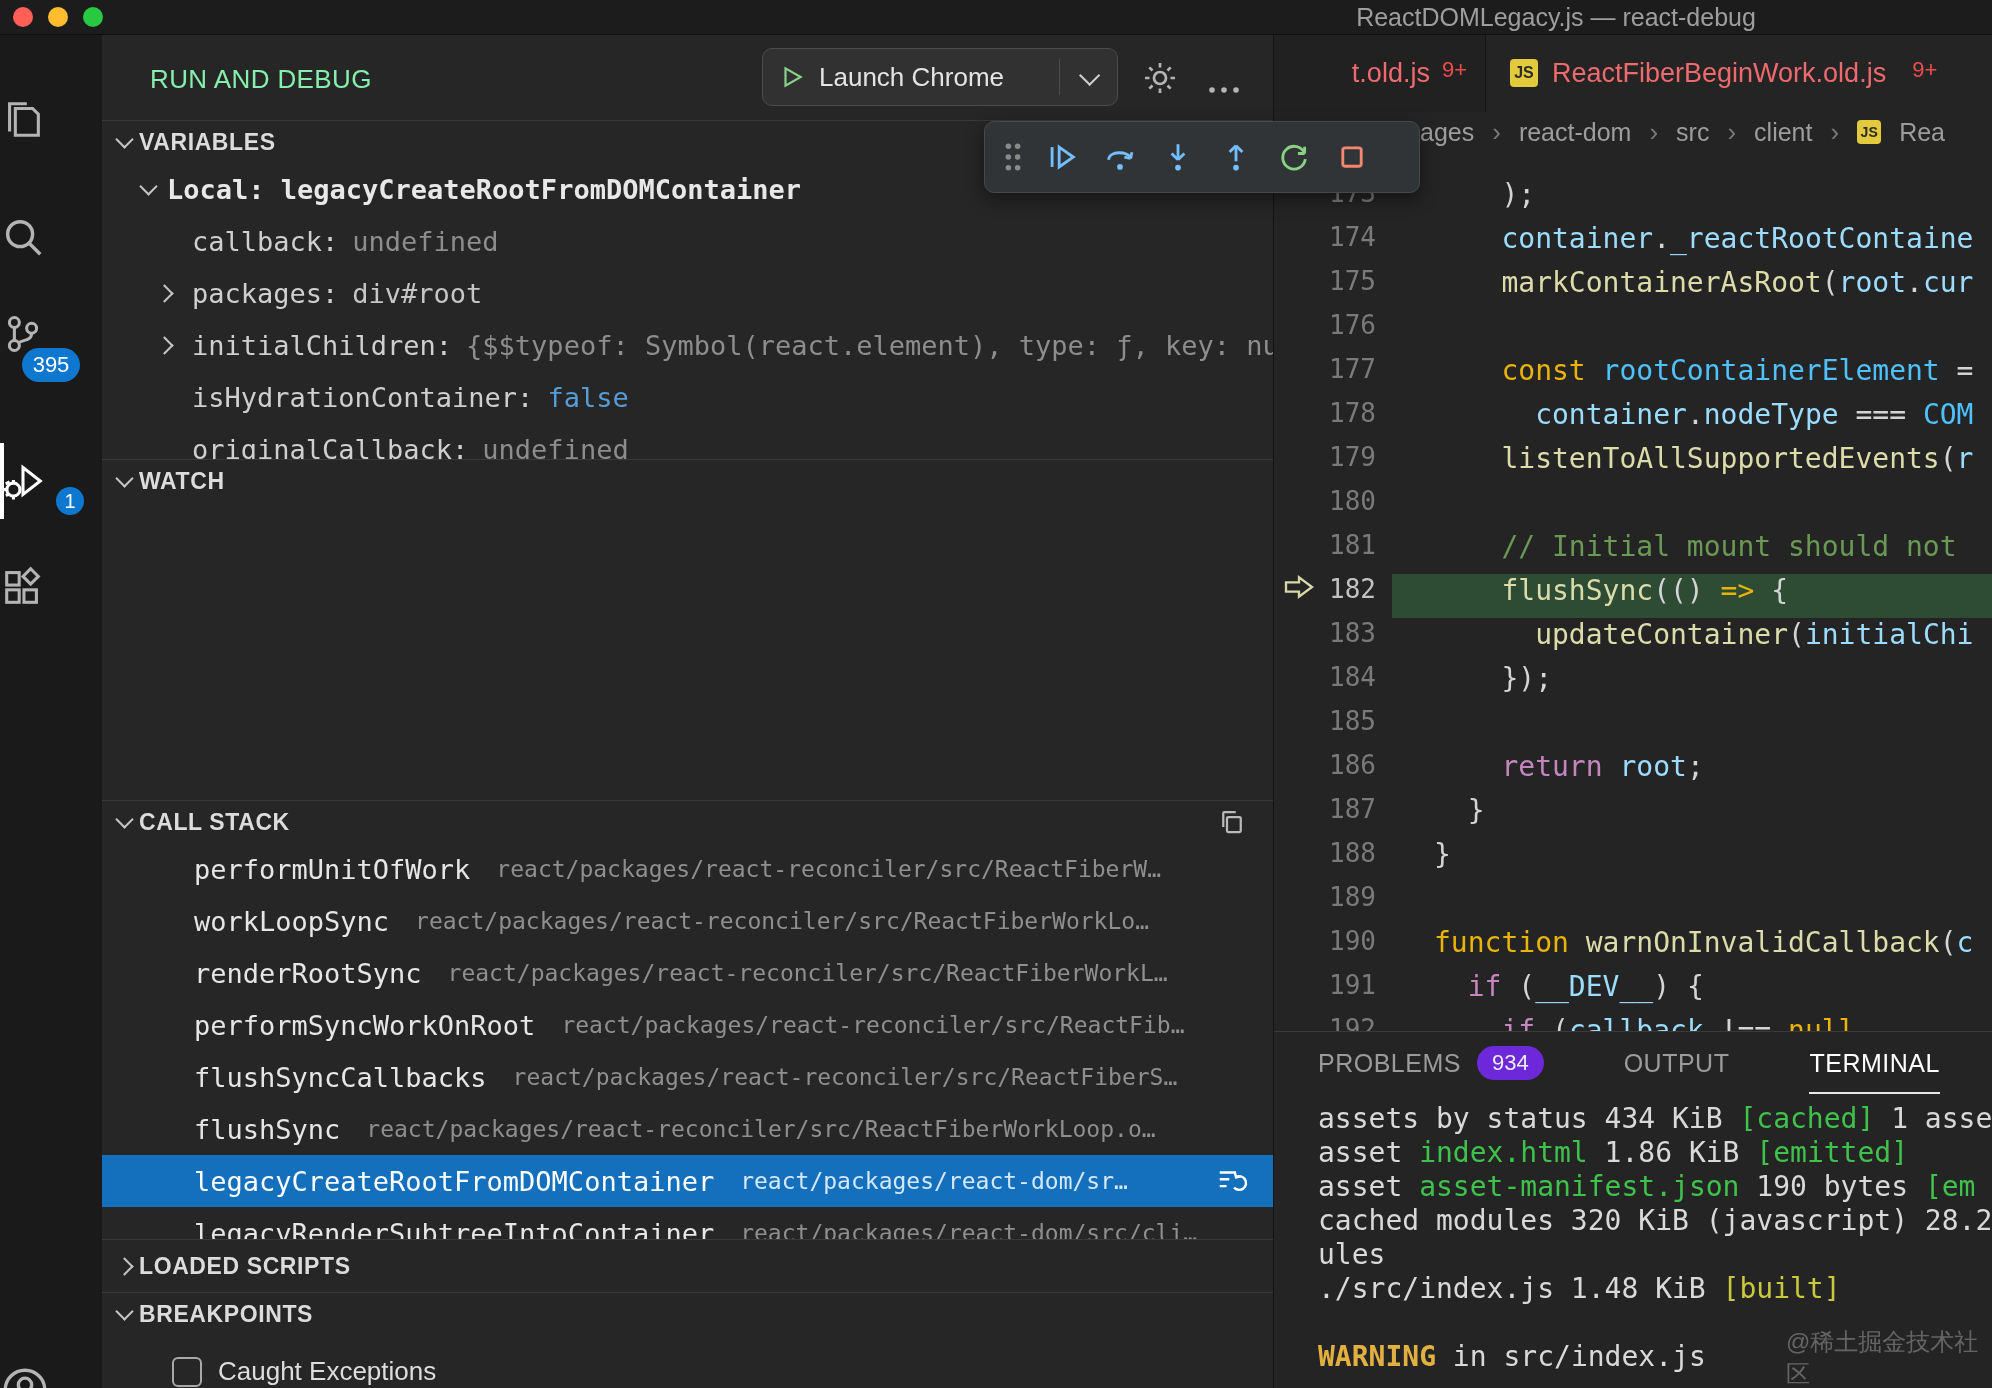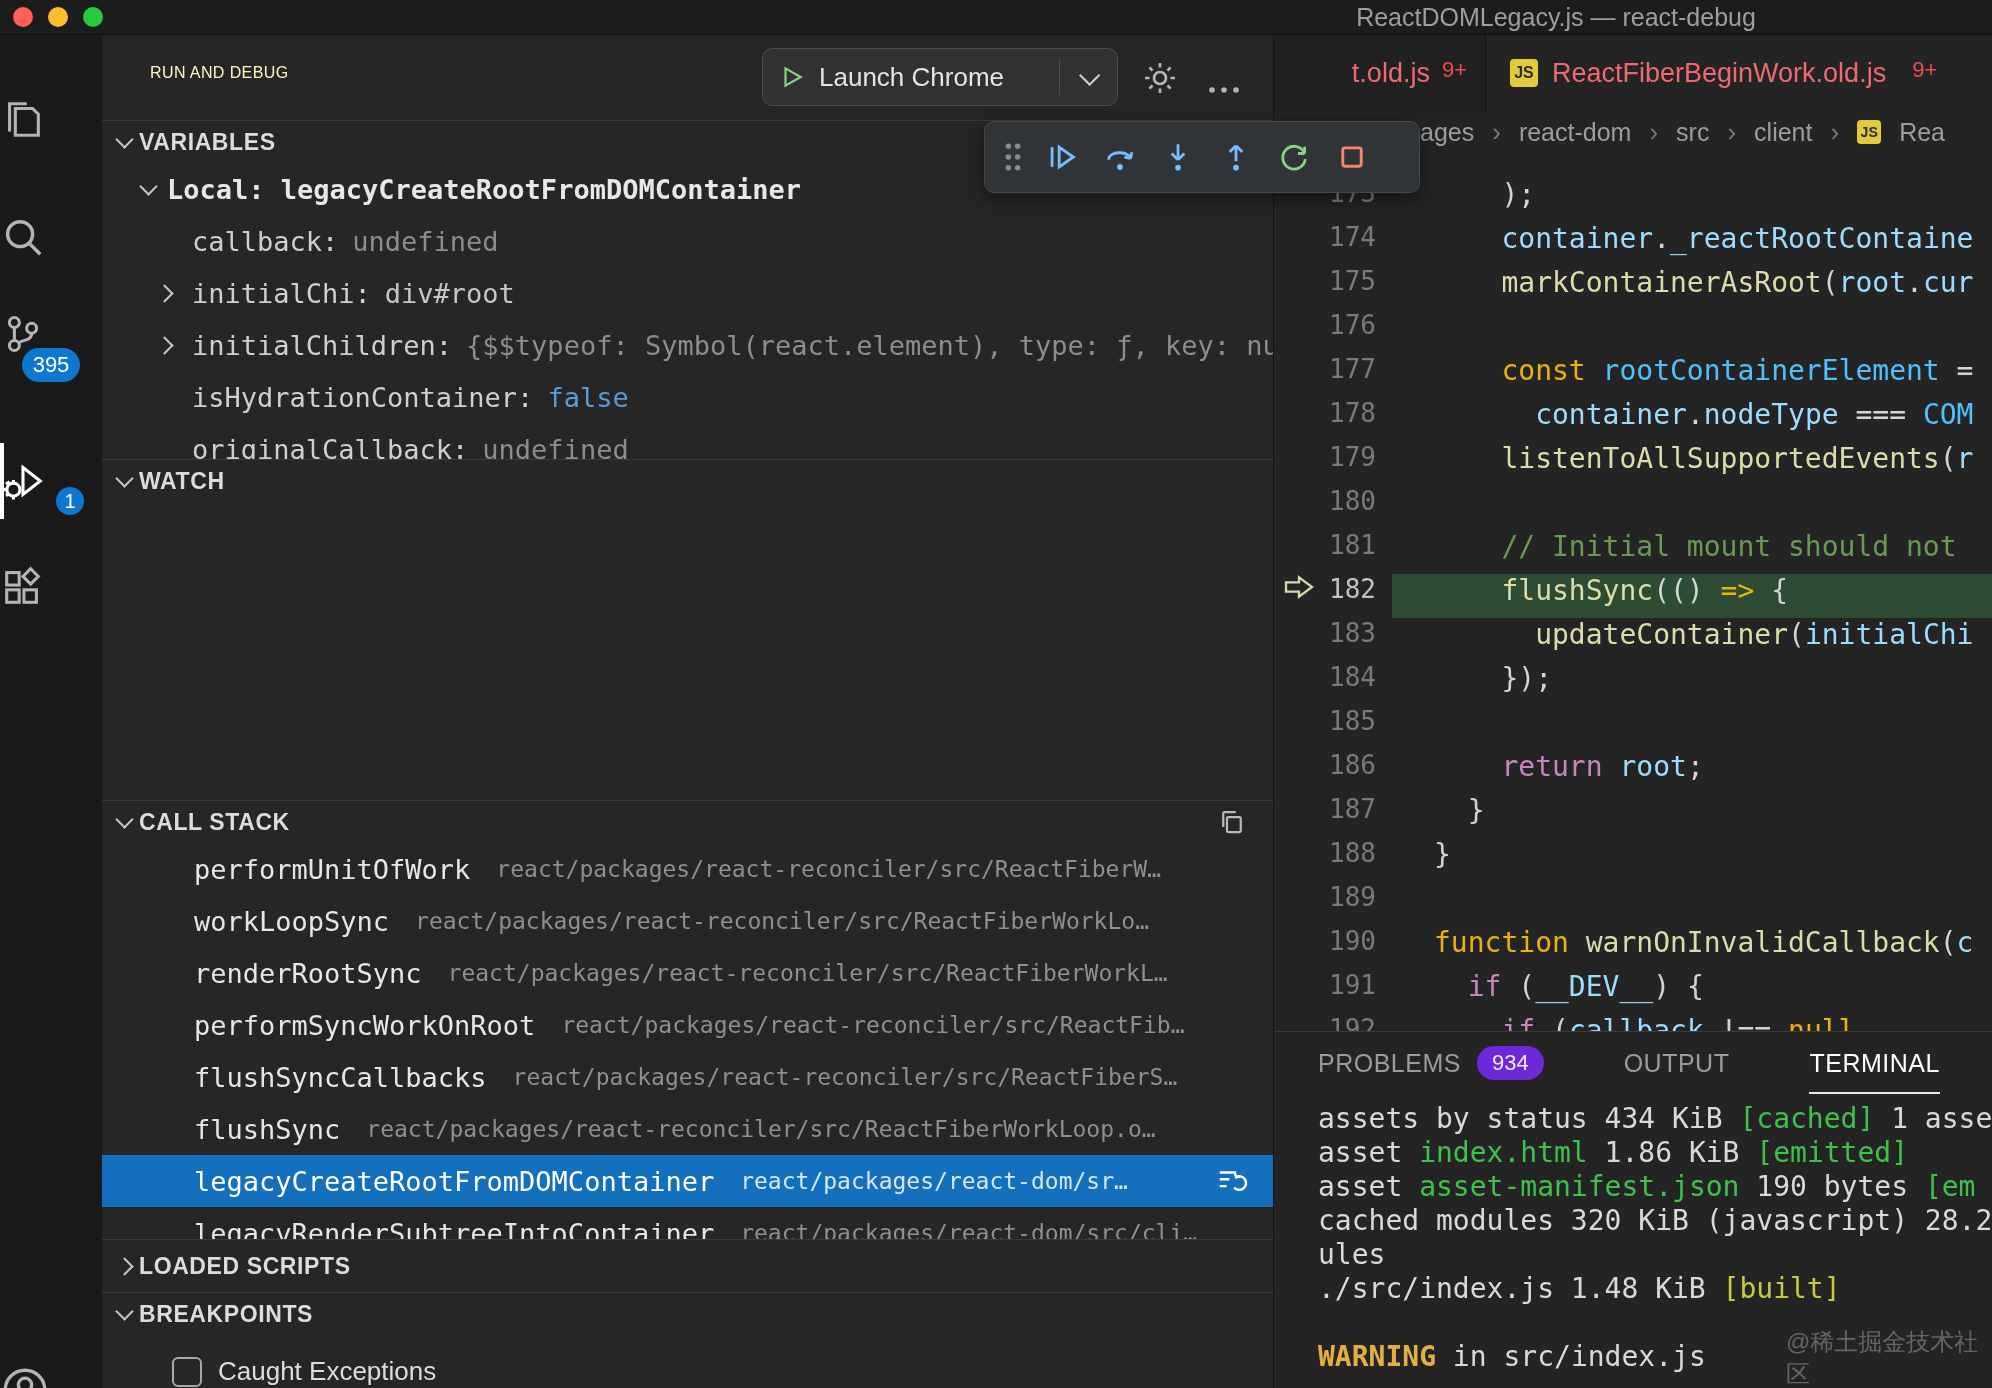--- a/index.html
+++ b/index.html
@@ -20,21 +20,21 @@
   .act.active{color:#ffffff;}
   .act.active::before{content:"";position:absolute;left:0;top:10px;bottom:10px;width:4px;background:#fff;}
   .badge{position:absolute;background:#0e78d0;color:#fff;font-size:22px;display:flex;align-items:center;justify-content:center;border-radius:18px;}
   .badge.scm{left:22px;top:62px;width:58px;height:34px;}
   .badge.dbg{left:56px;top:54px;width:28px;height:28px;border-radius:50%;font-size:20px;}
 
   
   .sidebar{position:absolute;left:102px;top:34px;width:1171px;bottom:0;background:#262626;border-right:1px solid #141414;
     display:flex;flex-direction:column;overflow:hidden;z-index:20;}
   .sb-header{position:relative;height:86px;flex:none;}
-  .sb-title{position:absolute;left:48px;top:30px;font-size:16px;color:#fef9c3;letter-spacing:.4px;text-align:center;}
+  .sb-title{position:absolute;left:48px;top:30px;font-size:26px;color:#86efac;letter-spacing:.4px;text-align:center;}
   .launch{position:absolute;left:660px;top:14px;width:356px;height:58px;background:#313131;border:1px solid #4c4c4c;border-radius:10px;
     display:flex;align-items:center;padding:0 16px;box-sizing:border-box;gap:14px;}
   .launch-label{font-size:26px;color:#e4e4e4;white-space:nowrap;}
   .launch-sep{margin-left:auto;width:1px;height:36px;background:#4c4c4c;}
   .dd-chev{width:13px;height:13px;border-right:2.4px solid #cfcfcf;border-bottom:2.4px solid #cfcfcf;transform:rotate(45deg) translateY(-3px);margin:0 6px;}
   .hdr-icon{position:absolute;top:22px;display:flex;align-items:center;justify-content:center;width:44px;height:44px;}
   .hdr-icon.gear{left:1036px;}
   .hdr-icon.dots{left:1100px;top:34px;}
 
   .sect-h{position:relative;height:42px;flex:none;display:flex;align-items:center;gap:8px;padding-left:16px;
@@ -225,21 +225,21 @@
       <div id="var-rows">
           <div class="var-row">
             <span class="chevbox"></span>
             <span class="var-name">callback:</span>
             <span class="var-val v-muted">undefined</span>
           </div>
           <div class="var-row">
             <span class="chevbox">
               <span class="chev right"></span>
             </span>
-            <span class="var-name">initialChi:</span>
+            <span class="var-name">packages:</span>
             <span class="var-val v-plain">div#root</span>
           </div>
           <div class="var-row">
             <span class="chevbox">
               <span class="chev right"></span>
             </span>
             <span class="var-name">initialChildren:</span>
             <span class="var-val v-muted">{$$typeof: Symbol(react.element), type: ƒ, key: nu…</span>
           </div>
           <div class="var-row">

